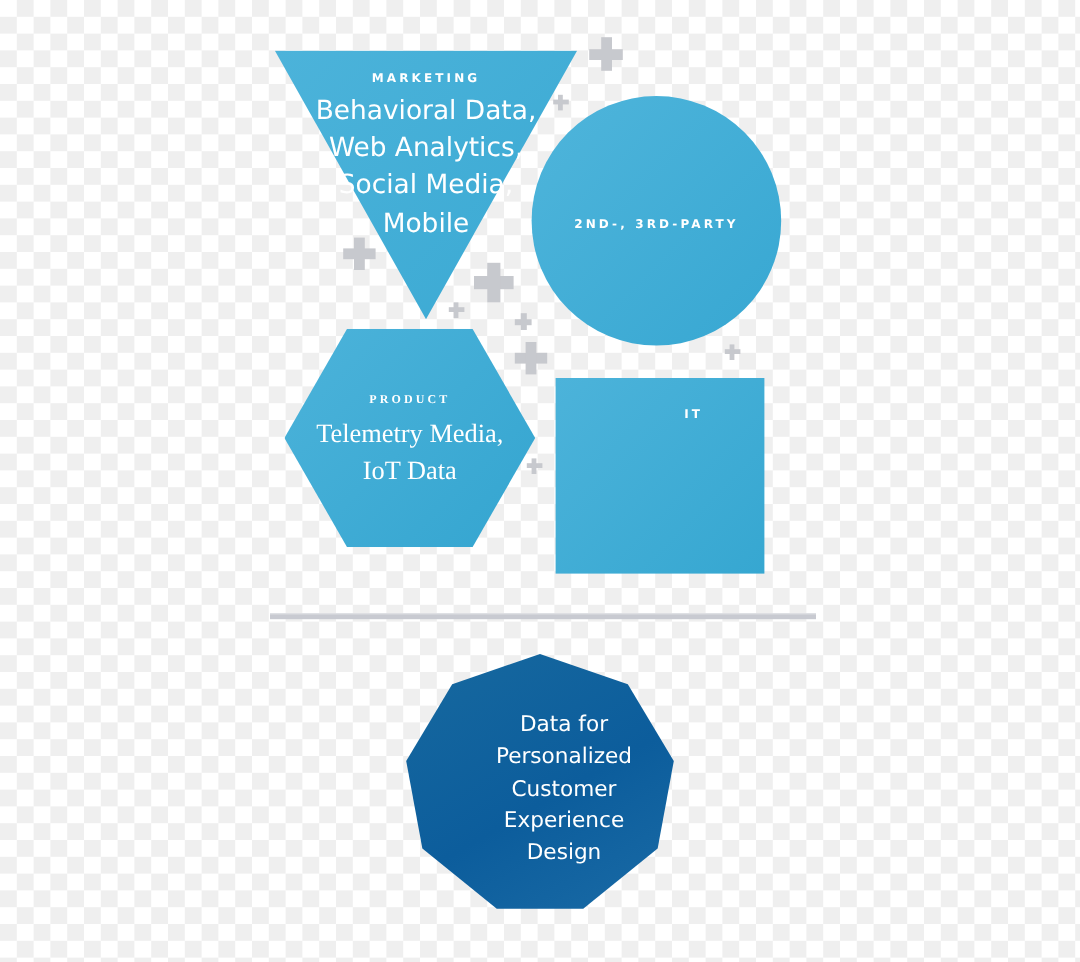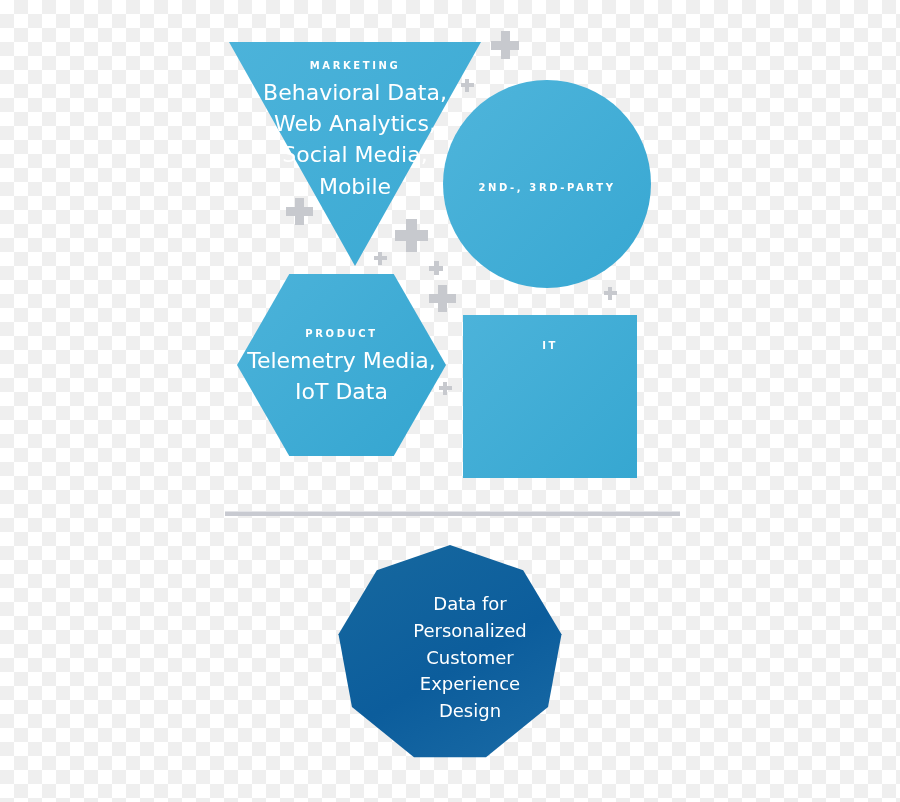--- a/index.html
+++ b/index.html
@@ -82,31 +82,31 @@
 
   #hexagon-product {
     left: 237px; top: 274px;
     width: 209px; height: 182px;
   }
   #hexagon-product .fill {
     position: absolute; inset: 0;
     background: linear-gradient(135deg, #4cb3da 0%, #34a5d0 100%);
     clip-path: polygon(25% 0%, 75% 0%, 100% 50%, 75% 100%, 25% 100%, 0% 50%);
   }
-  #hexagon-product .shape-text { top: 54px; }
+  #hexagon-product .shape-text { top: 54px; font-family: Liberation Serif, serif; }
 
   #square-it {
     left: 463px; top: 315px;
     width: 174px; height: 163px;
   }
   #square-it .fill {
     position: absolute; inset: 0;
     background: linear-gradient(135deg, #4cb3da 0%, #36a7d1 100%);
   }
-  #square-it .shape-text { top: 25px; }
+  #square-it .shape-text { top: 25px; margin-left: 28px; }
 
   #divider {
     position: absolute;
     left: 225px; top: 511px;
     width: 455px; height: 4px;
     background: #c8cad1;
     border-top: 1px solid #e2e3e7;
   }
 
   #nonagon-output {

